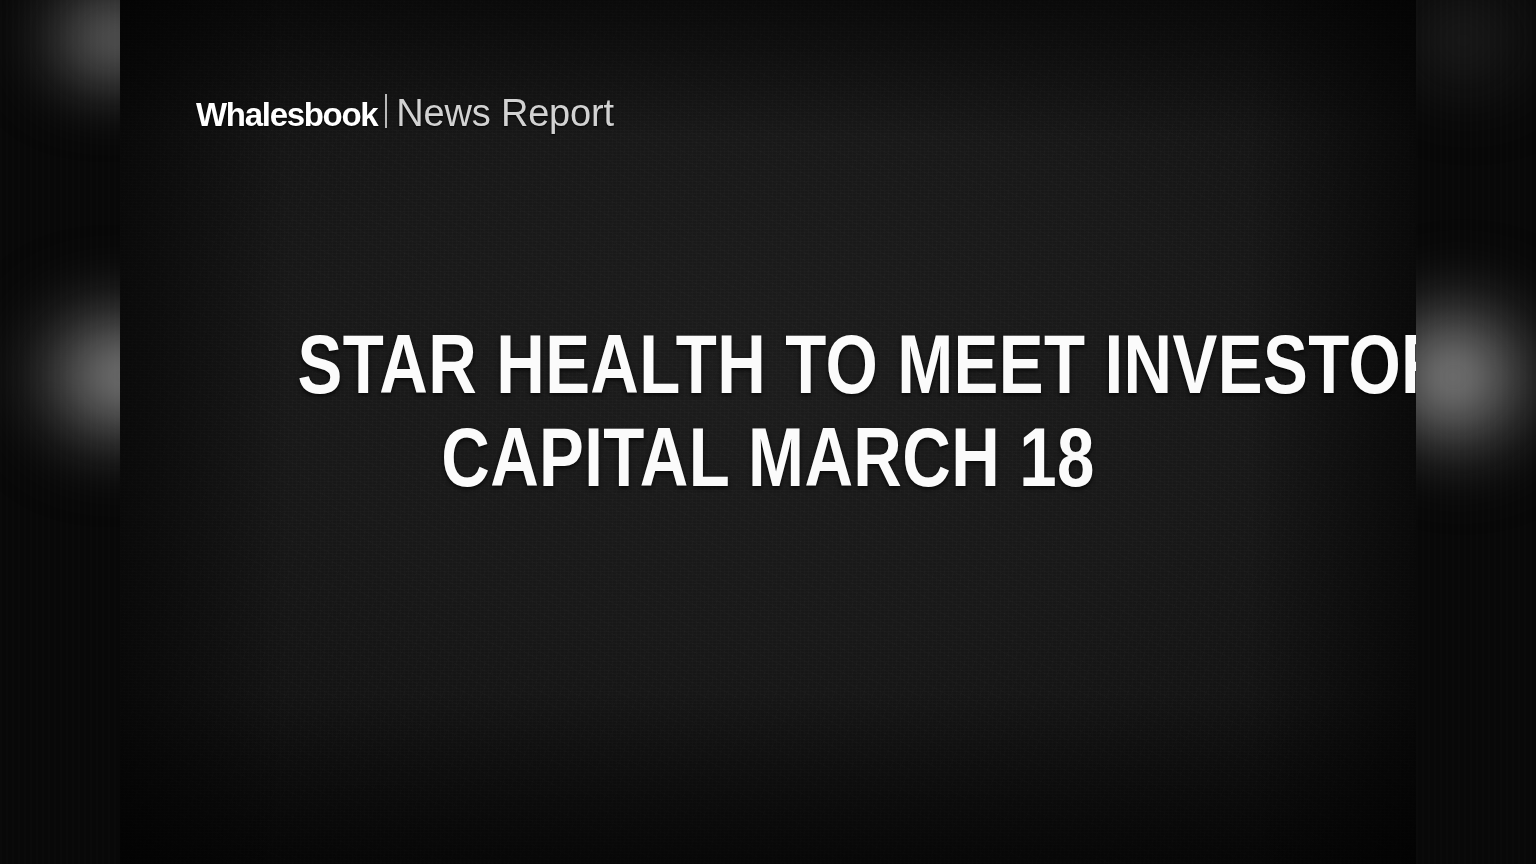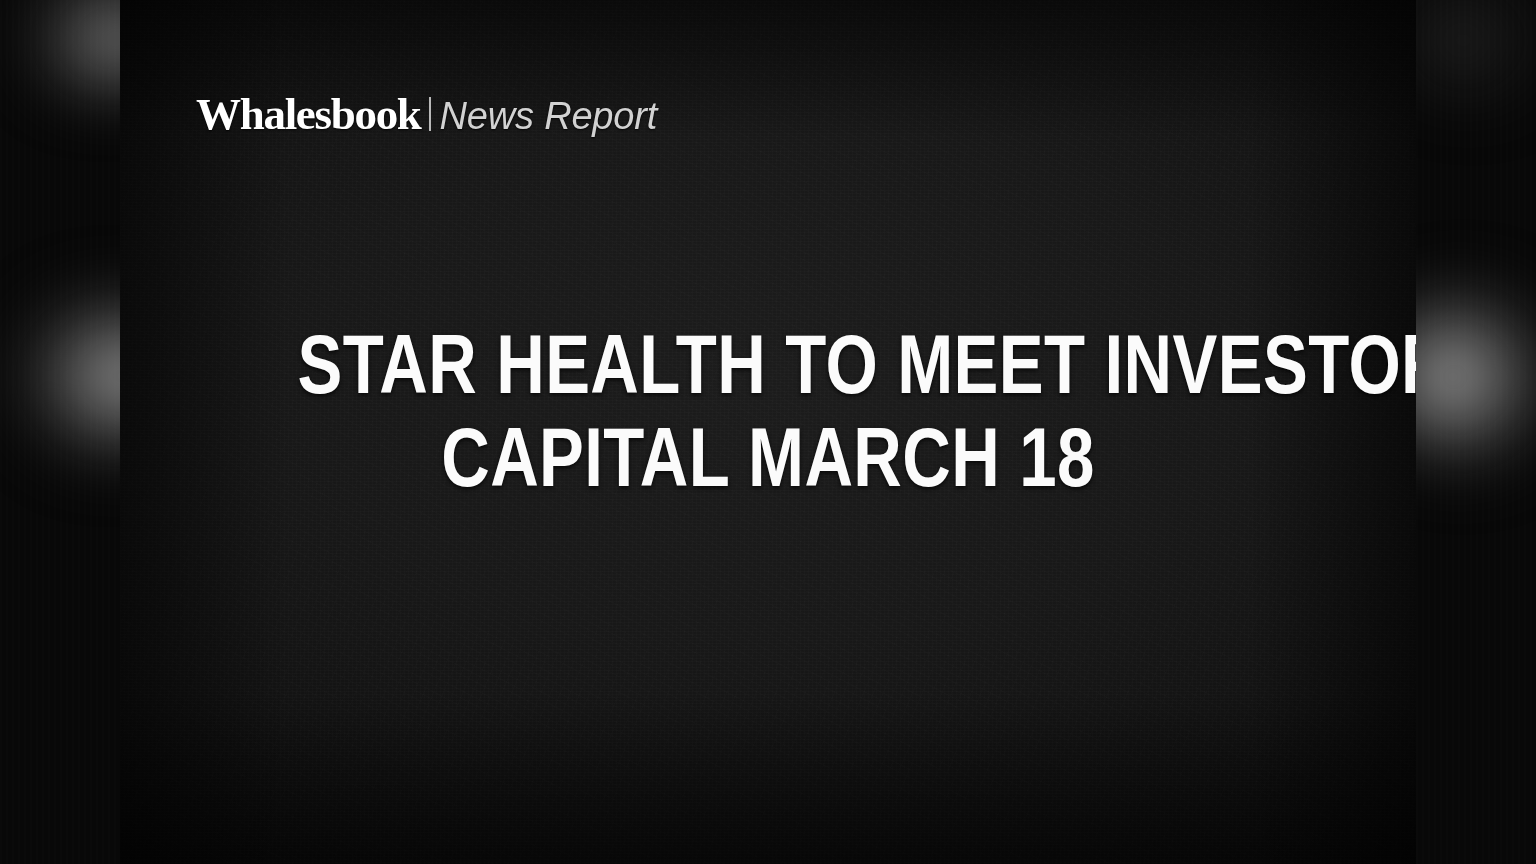--- a/index.html
+++ b/index.html
@@ -107,44 +107,43 @@
   .brand {
     position: absolute;
     left: 76px;
     top: 92px;
     display: flex;
     align-items: baseline;
     white-space: nowrap;
     line-height: 1;
   }
   .brand-name {
-    font-family: Liberation Serif, serif;
+    font-family: Liberation Sans, sans-serif;
     font-weight: 700;
-    font-size: 45px;
+    font-size: 33px;
     letter-spacing: -1.3px;
     color: #ffffff;
     text-shadow: 0 1px 2px rgba(0,0,0,0.85);
   }
   .brand-divider {
     display: inline-block;
     width: 2px;
     height: 34px;
     margin: 0 9px 0 8px;
     background: #b9b9b9;
     transform: translateY(2px);
     flex: 0 0 auto;
   }
   .brand-sub {
     font-family: "Liberation Sans", sans-serif;
     font-weight: 400;
     font-size: 38px;
     letter-spacing: -0.2px;
     color: #d2d2d2;
     text-shadow: 0 1px 2px rgba(0,0,0,0.85);
-    font-style: italic;
   }
 
   
   .headline {
     position: absolute;
     left: 60px;
     right: 60px;
     top: 318px;
     text-align: center;
     font-family: "Liberation Sans Narrow", "Liberation Sans", sans-serif;

